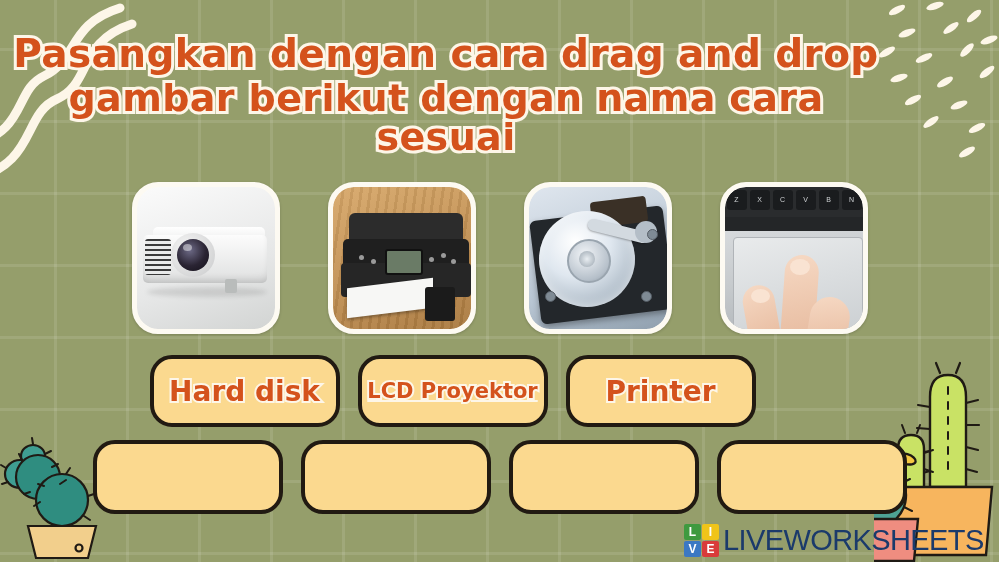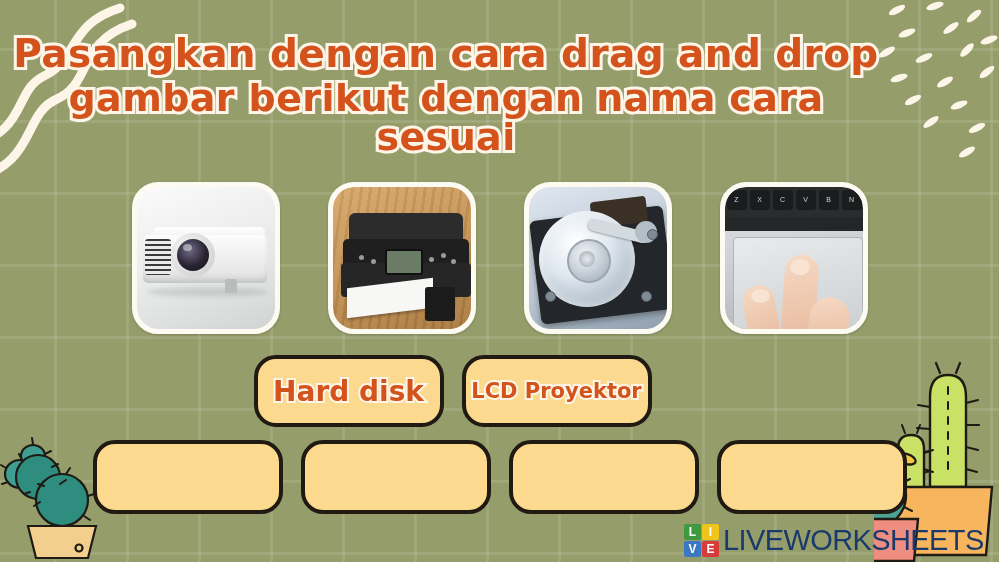--- a/index.html
+++ b/index.html
@@ -141,21 +141,21 @@
   .card .txt{
     font-family:"DejaVu Sans", sans-serif;
     font-weight:bold;
     color:#d4521c;
     -webkit-text-stroke:4px #fdf6e8;
     paint-order:stroke fill;
     white-space:nowrap;
   }
   .card .txt.sz-lg{font-size:28px;}
   .card .txt.sz-md{font-size:26px;}
-  .card .txt.sz-sm{font-size:21px;}
+  .card .txt.sz-sm{font-size:21px;text-decoration:underline;}
   .dropzone{
     width:190px;height:74px;box-sizing:border-box;
     background:#fbd98f;border:4px solid #211a12;border-radius:22px;
   }
 
   
   #lw{
     position:absolute;left:684px;top:524px;z-index:8;
     display:flex;align-items:center;gap:4px;
   }
@@ -329,20 +329,23 @@
 
   </div>
 
   <div id="labels">
     <div class="card">
       <span class="txt sz-lg">Hard disk</span>
     </div>
     <div class="card">
       <span class="txt sz-sm">LCD Proyektor</span>
     </div>
+    <div class="card">
+      <span class="txt sz-lg">Printer</span>
+    </div>
   </div>
 
   <div id="dropzones">
     <div class="dropzone"></div>
     <div class="dropzone"></div>
     <div class="dropzone"></div>
     <div class="dropzone"></div>
   </div>
 
   <div id="lw">

